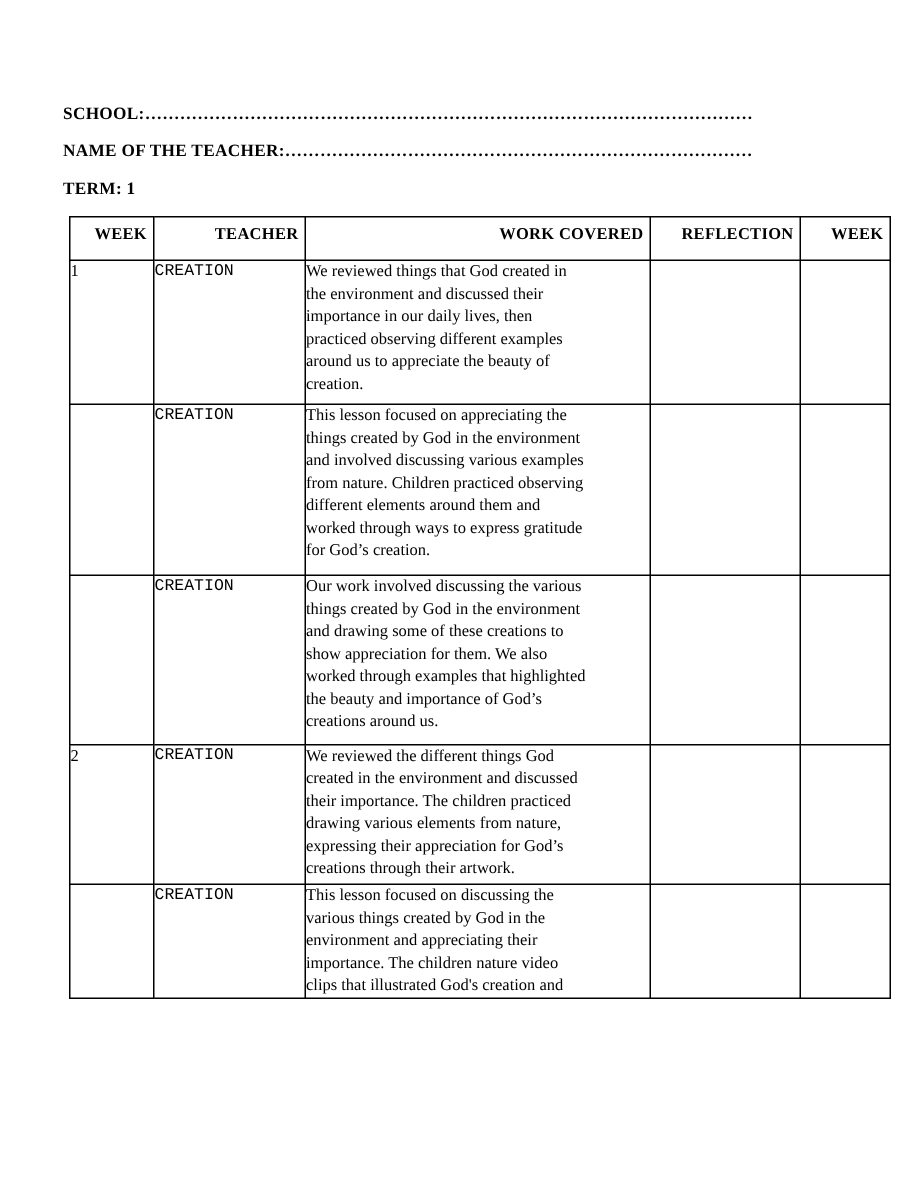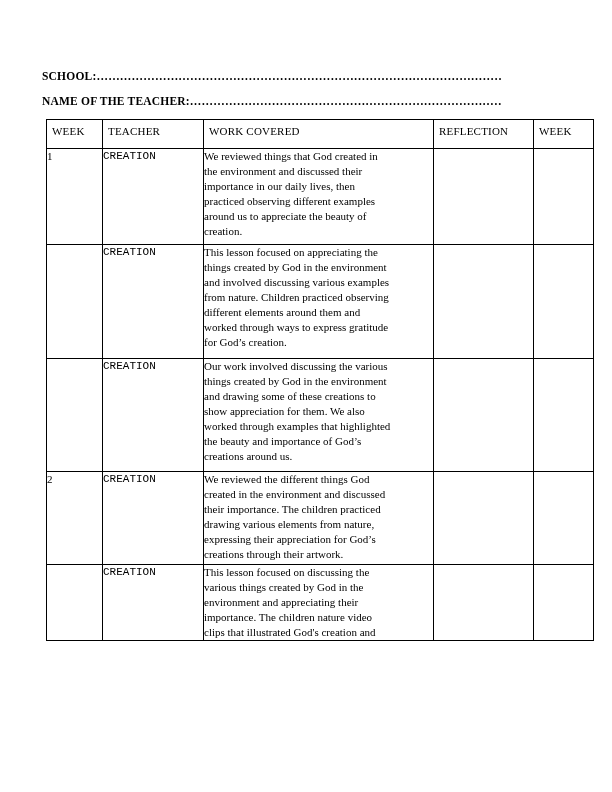--- a/index.html
+++ b/index.html
@@ -35,22 +35,22 @@
   }
   table.scheme th, table.scheme td {
     border:1px solid #000000;
     vertical-align:top;
     overflow:hidden;
     font-size:11px;
     line-height:15px;
     padding:0;
   }
   table.scheme th {
-    text-align:left;
-    font-weight:normal;
+    text-align:right;
+    font-weight:bold;
     padding:4px 4px 0 5px;
     letter-spacing:0.2px;
   }
   tr.r-hdr { height:29px; }
   tr.r1 { height:96px; }
   tr.r2 { height:114px; }
   tr.r3 { height:113px; }
   tr.r4 { height:93px; }
   tr.r5 { height:75px; }
   td.week   { padding:15px 2px 0 6px; }
@@ -59,20 +59,21 @@
   td.blank  { padding:2px; }
 </style>
 </head>
 <body>
 
 <div class="page">
 
   <div class="doc-header">
     <div class="hline clip">SCHOOL:………………………………………………………………………………………………………………………………</div>
     <div class="hline clip">NAME OF THE TEACHER:……………………………………………………………………………………………………</div>
+    <div class="hline">TERM: 1</div>
   </div>
 
   <table class="scheme">
     <colgroup>
       <col style="width:56px">
       <col style="width:101px">
       <col style="width:230px">
       <col style="width:100px">
       <col style="width:60px">
     </colgroup>

